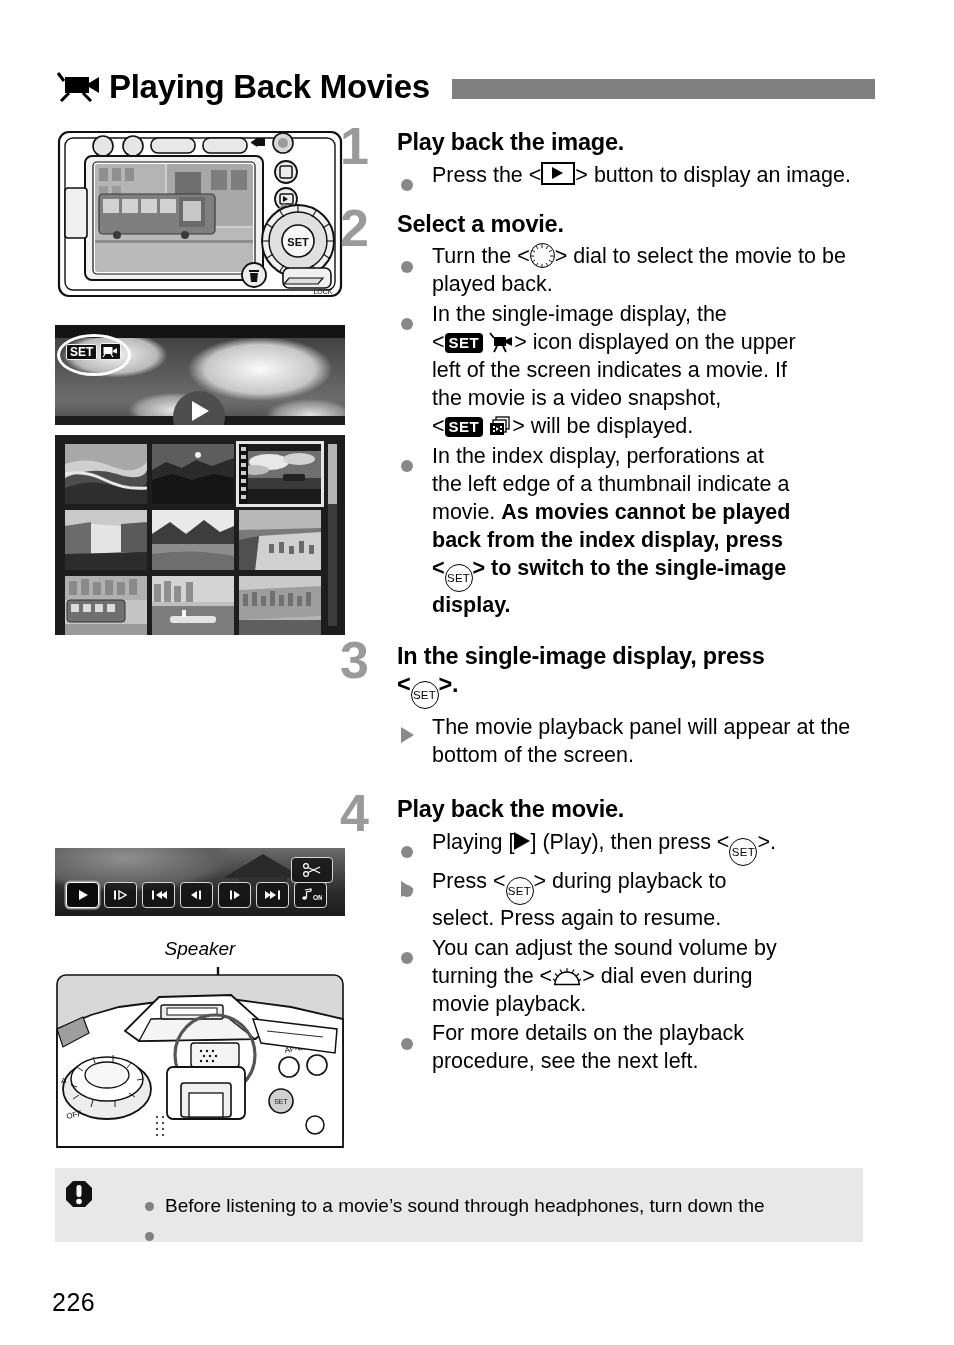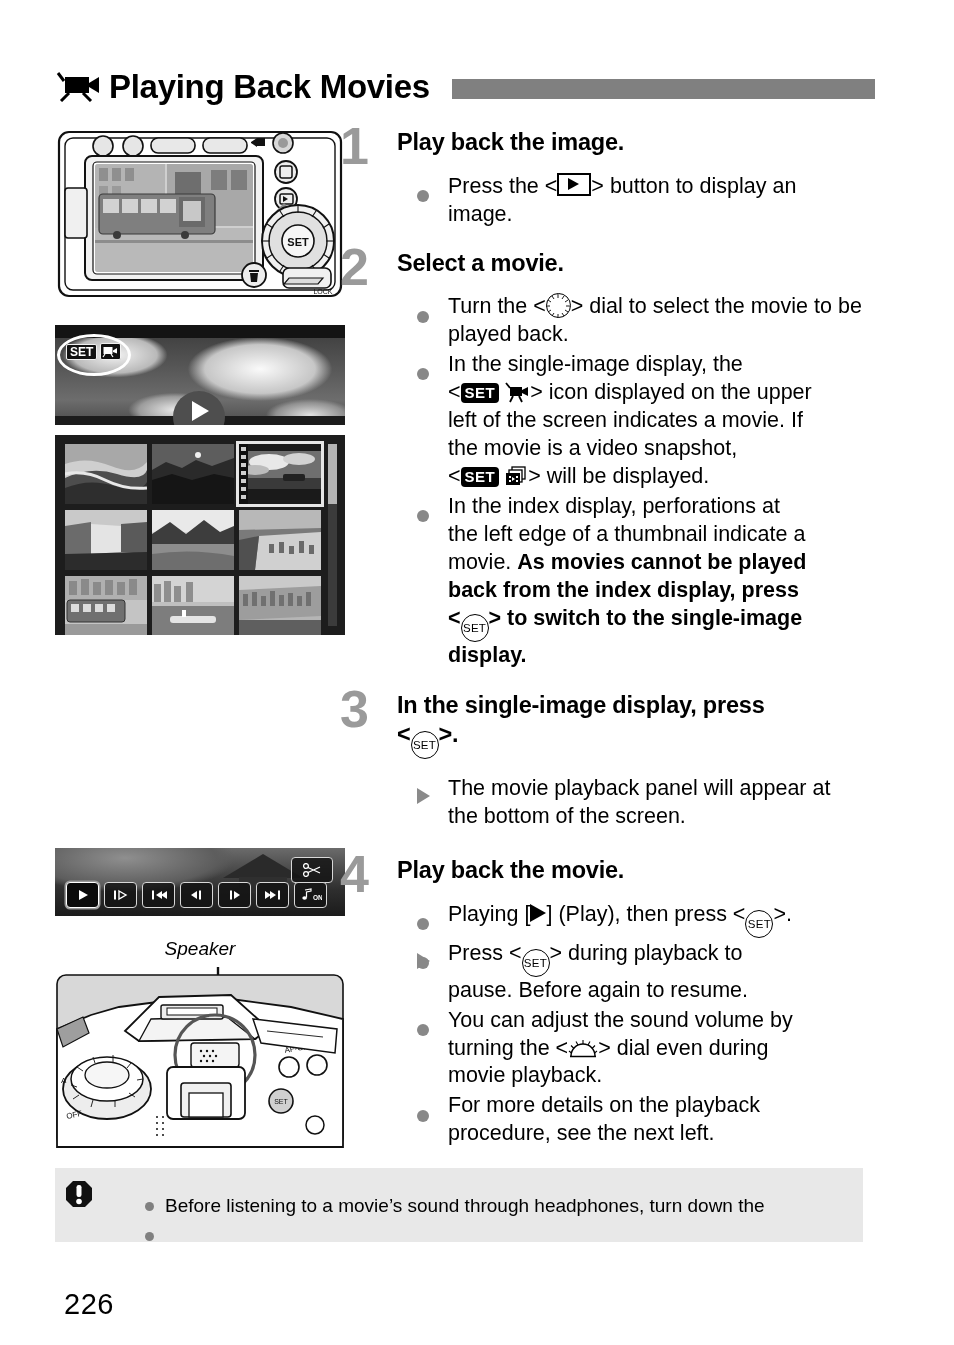--- a/index.html
+++ b/index.html
@@ -74,21 +74,21 @@
     text-align: left;
   }
   .step-head {
     font-size: 23.5px;
     font-weight: bold;
     line-height: 1.22;
     margin: 0 0 5px 0;
     letter-spacing: -0.2px;
   }
   .bullet-list {
-    margin: 16px;
+    margin: 0;
     padding: 0;
     list-style: none;
   }
   .bullet-list li {
     position: relative;
     padding-left: 35px;
     font-size: 21.5px;
     line-height: 1.30;
     margin-bottom: 2px;
   }
@@ -451,23 +451,23 @@
     position: absolute;
     left: 0; top: 10px;
     width: 9px; height: 9px;
     border-radius: 50%;
     background: #808080;
   }
 
   
   .pageno {
     position: absolute;
-    left: 64px;
+    left: 52px;
     top: 1288px;
-    font-size: 29px;
+    font-size: 25px;
     letter-spacing: 0.5px;
   }
 </style>
 </head>
 <body>
 
 <div class="page">
 
   <div class="title-row">
     <span class="title-icon">
@@ -977,21 +977,21 @@
           <span>Playing [</span><span class="ic ic-play-solid"></span><span>] (Play), then press &lt;</span><span class="ic ic-set-round">SET</span><span>&gt;.</span>
         </li>
 
         <li>
           <span class="mk"><span class="tri"></span></span>
         </li>
 
         <li>
           <span class="mk"><span class="dot"></span></span>
           <span>Press &lt;</span><span class="ic ic-set-round">SET</span><span>&gt; during playback to</span><br>
-          <span>pause. Before again to resume.</span>
+          <span>select. Press again to resume.</span>
         </li>
 
         <li>
           <span class="mk"><span class="dot"></span></span>
           <span>You can adjust the sound volume by</span><br>
           <span>turning the &lt;</span><span class="ic ic-main-dial"><svg width="30" height="19" viewBox="0 0 30 19">
                 <path d="M3 17 A12 12 0 0 1 27 17" fill="none" stroke="#000" stroke-width="1.5"></path>
                 <line x1="2" y1="17.5" x2="28" y2="17.5" stroke="#000" stroke-width="1.5"></line>
                 <g stroke="#000" stroke-width="1.1">
                   <line x1="15" y1="5" x2="15" y2="1"></line>

